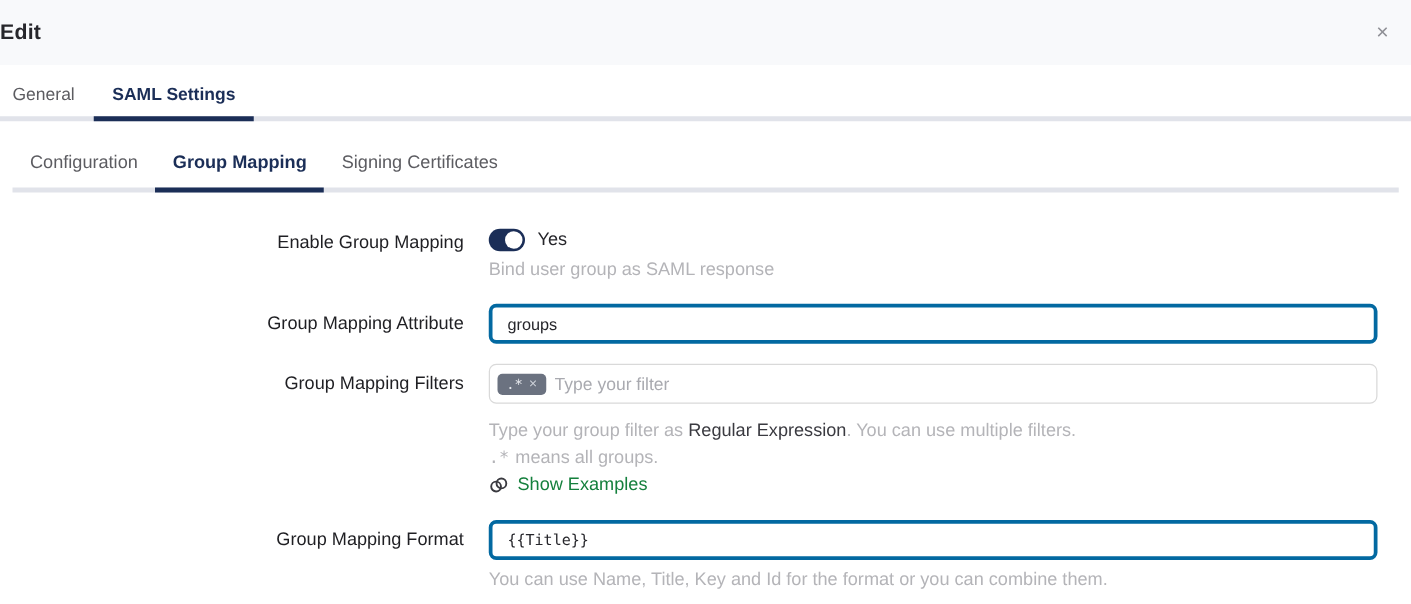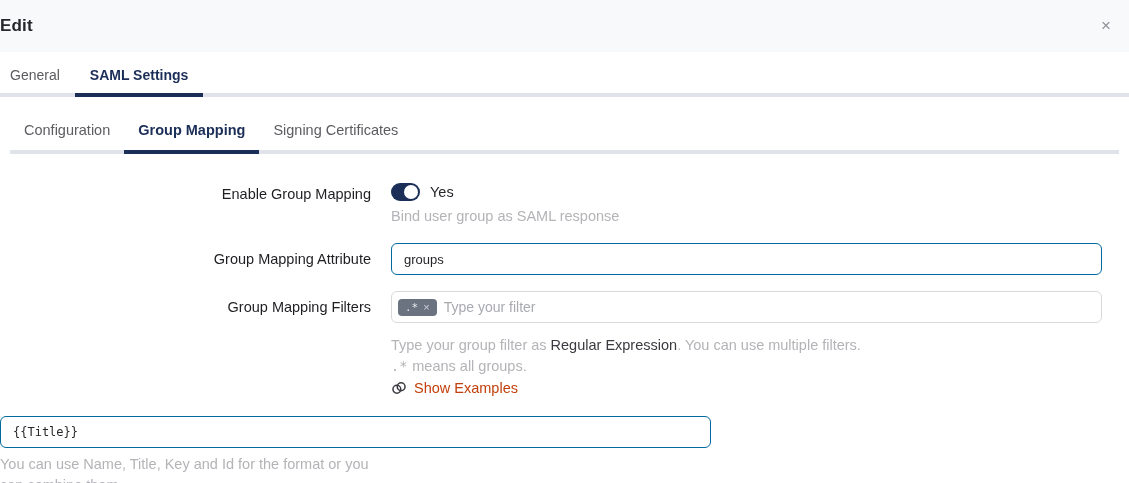--- a/index.html
+++ b/index.html
@@ -47,21 +47,21 @@
 
   .toggle-line { display:flex; align-items:center; gap:10px; height:24px; }
   .toggle { width:29px; height:18px; border-radius:10px; background:#1b2e57;
     position:relative; cursor:pointer; flex:none; }
   .toggle .knob { position:absolute; top:2px; right:2px; width:14px; height:14px;
     border-radius:50%; background:#fff; }
   .toggle-value { font-size:14.5px; color:#26262b; }
   .help { font-size:14.5px; color:#b4b4b8; line-height:21px; }
   .toggle-help { margin-top:2px; }
 
-  .text-input { width:711px; height:32px; border:1px solid #0369a1; border-radius:6px;
+  .text-input { width:711px; height:32px; border:3px solid #0369a1; border-radius:6px;
     padding:0 12px; font-size:13px; color:#26262b; background:#fff; outline:none;
     font-family:"Liberation Sans","DejaVu Sans",sans-serif; }
   .mono { font-family:"DejaVu Sans Mono","Liberation Mono",monospace; }
   .text-input.mono { font-size:12px; }
 
   .filters-box { width:711px; height:32px; border:1px solid #d9d9d9; border-radius:6px;
     background:#fff; display:flex; align-items:center; padding:0 6px; gap:7px; }
   .chip { display:flex; align-items:center; gap:5px; background:#6b7280; color:#e6e8ec;
     border-radius:4px; padding:3px 7px; line-height:1; cursor:default; }
   .chip-text { font-family:"DejaVu Sans Mono","Liberation Mono",monospace;
@@ -70,21 +70,21 @@
   .filters-input { flex:1; border:none; outline:none; font-size:14px; color:#0f172a;
     background:transparent; font-family:"Liberation Sans","DejaVu Sans",sans-serif; }
   .filters-input::placeholder { color:#a9aab0; }
 
   .filters-help { margin-top:12px; }
   .help .emph { color:#3a3a40; font-weight:500; }
   .help .code { font-family:"DejaVu Sans Mono","Liberation Mono",monospace;
     font-size:13.5px; }
   .help .after-code { margin-left:5px; }
   .examples-link { display:flex; align-items:center; gap:7px; margin-top:3px;
-    font-size:14.5px; color:#c2410c; cursor:pointer; width:max-content; }
+    font-size:14.5px; color:#15803d; cursor:pointer; width:max-content; }
   .link-icon { display:flex; align-items:center; color:#3a3a40; }
 
   .row-format { margin-top:20px; }
   .format-help { margin-top:6px; }
 </style>
 </head>
 <body>
 
 <div class="modal-header">
   <div class="modal-title">Edit</div>
@@ -146,19 +146,20 @@
             <circle cx="6.6" cy="10.4" r="4.4"></circle>
             <circle cx="11.4" cy="7.6" r="4.4"></circle>
           </svg>
         </span>
         <span>Show Examples</span>
       </div>
     </div>
   </div>
 
   <div class="form-row row-format">
+    <div class="form-label">Group Mapping Format</div>
     <div>
       <input class="text-input mono" type="text" value="{{Title}}" style="">
       <div class="help format-help">You can use Name, Title, Key and Id for the format or you can combine them.</div>
     </div>
   </div>
 
 </div>
 
 </body></html>

